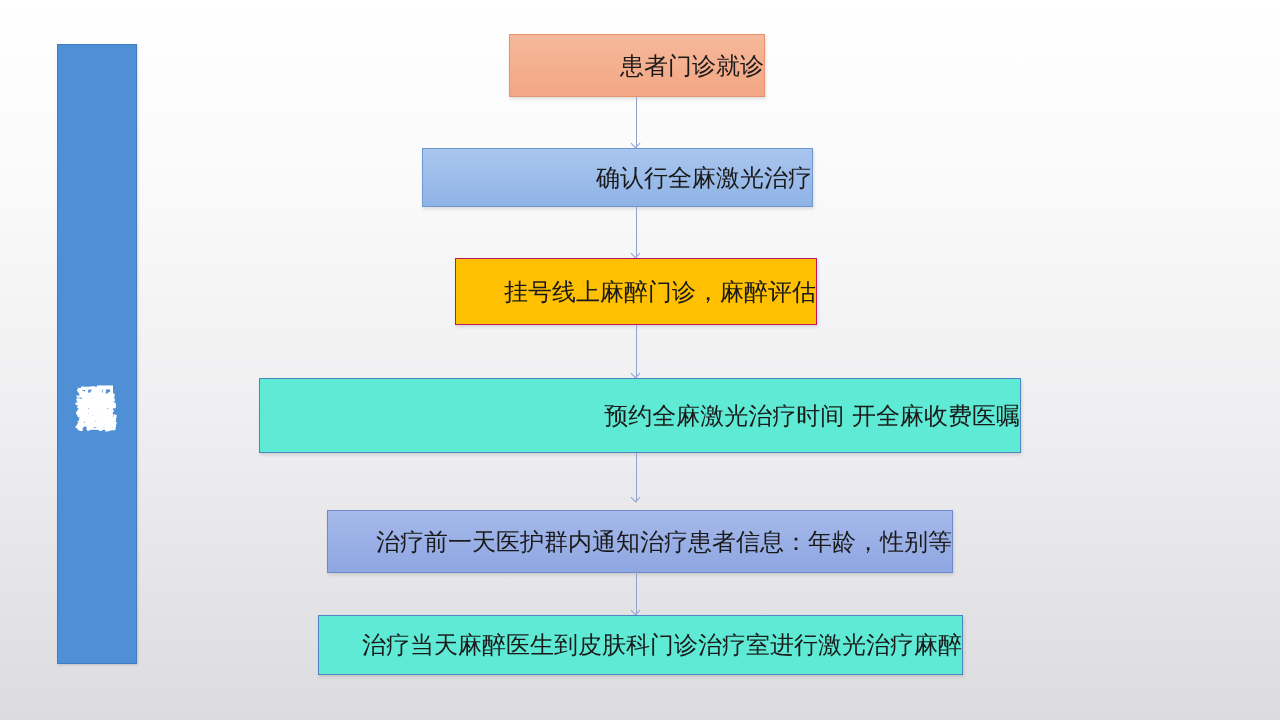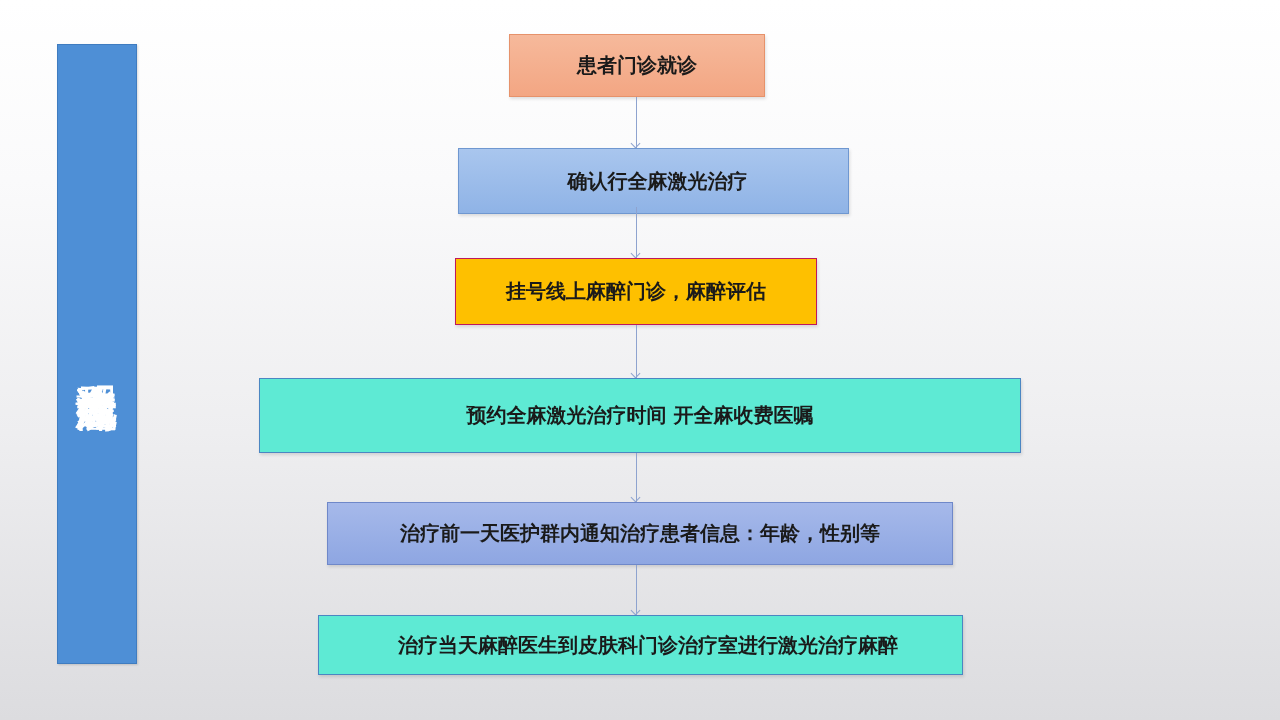--- a/index.html
+++ b/index.html
@@ -36,46 +36,46 @@
       writing-mode: vertical-rl;
       text-orientation: upright;
       letter-spacing: 0px;
       font-weight: normal;
     }
     .box {
       position: absolute;
       box-sizing: border-box;
       display: flex;
       align-items: center;
-      justify-content: center;
+      justify-content: flex-end;
       color: #1a1a1a;
-      font-size: 20px;
+      font-size: 24px;
       white-space: nowrap;
       box-shadow: 1px 2px 3px rgba(0,0,0,0.12);
-      font-weight: bold;
     }
     .box-orange {
       background: linear-gradient(to bottom, #f6b99b 0%, #f3a683 100%);
       border: 1px solid #e6926b;
     }
     .box-lightblue {
       background: linear-gradient(to bottom, #a9c6ee 0%, #8fb3e6 100%);
       border: 1px solid #6f97d0;
     }
     .box-yellow {
       background: #fec000;
       border: 1px solid #be185d;
     }
     .box-blue {
       background: #5eead4;
       border: 1px solid #4b86c2;
     }
     .box-periwinkle {
       background: linear-gradient(to bottom, #a6b9ea 0%, #8ea6e2 100%);
       border: 1px solid #6f88c9;
+      margin-top: 8px;
     }
     .arrow {
       position: absolute;
       width: 1px;
       background: #8ea3cf;
     }
     .arrow::after {
       content: "";
       position: absolute;
       left: -4px;
@@ -95,21 +95,21 @@
 <div class="sidebar">
   <span class="sidebar-title">门诊患者无痛激光诊疗流程</span>
 </div>
 
 <div class="box box-orange" style="left:509px; top:34px; width:256px; height:63px;">
   <span>患者门诊就诊</span>
 </div>
 
 <div class="arrow" style="left:636px; top:97px; height:51px;"></div>
 
-<div class="box box-lightblue" style="left:458px; top:148px; width:391px; height:66px;padding-left:8px;">
+<div class="box box-lightblue" style="left:422px; top:148px; width:391px; height:59px;padding-left:8px;">
   <span>确认行全麻激光治疗</span>
 </div>
 
 <div class="arrow" style="left:636px; top:207px; height:51px;"></div>
 
 <div class="box box-yellow" style="left:455px; top:258px; width:362px; height:67px;">
   <span>挂号线上麻醉门诊，麻醉评估</span>
 </div>
 
 <div class="arrow" style="left:636px; top:325px; height:53px;"></div>

